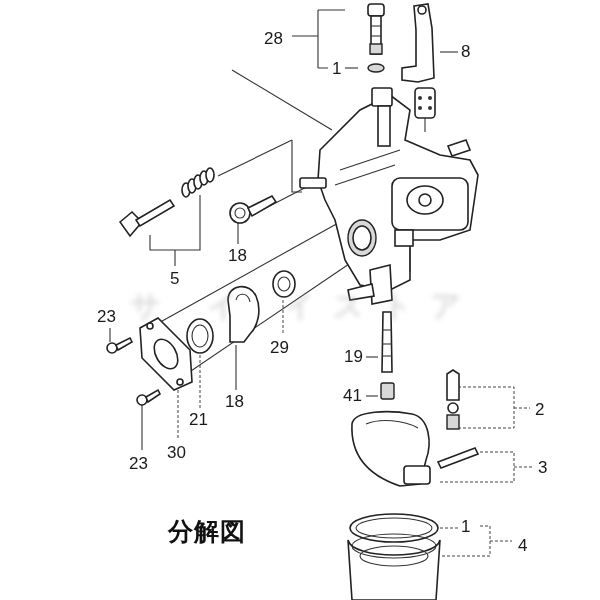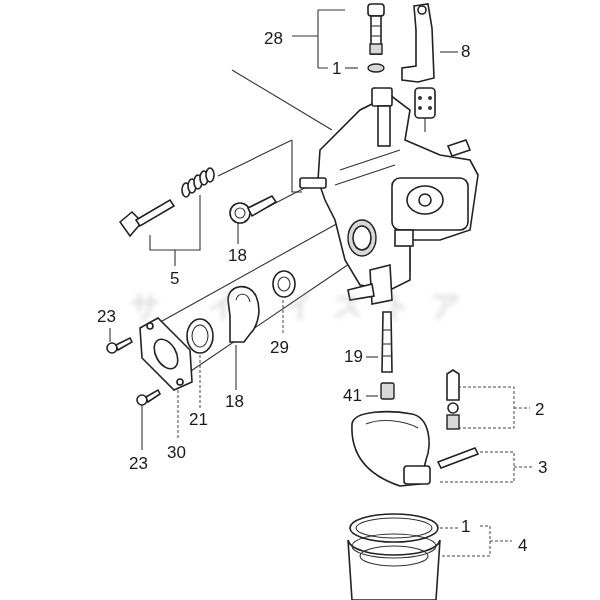--- a/index.html
+++ b/index.html
@@ -195,13 +195,14 @@
   <span class="lbl" style="left:189px;top:411px">21</span>
   <span class="lbl" style="left:167px;top:444px">30</span>
   <span class="lbl" style="left:129px;top:455px">23</span>
   <span class="lbl" style="left:344px;top:348px">19</span>
   <span class="lbl" style="left:343px;top:387px">41</span>
   <span class="lbl" style="left:535px;top:401px">2</span>
   <span class="lbl" style="left:538px;top:459px">3</span>
   <span class="lbl" style="left:461px;top:518px">1</span>
   <span class="lbl" style="left:518px;top:537px">4</span>
 
+  <div class="title">分解図</div>
 </div>
 
 </body></html>

